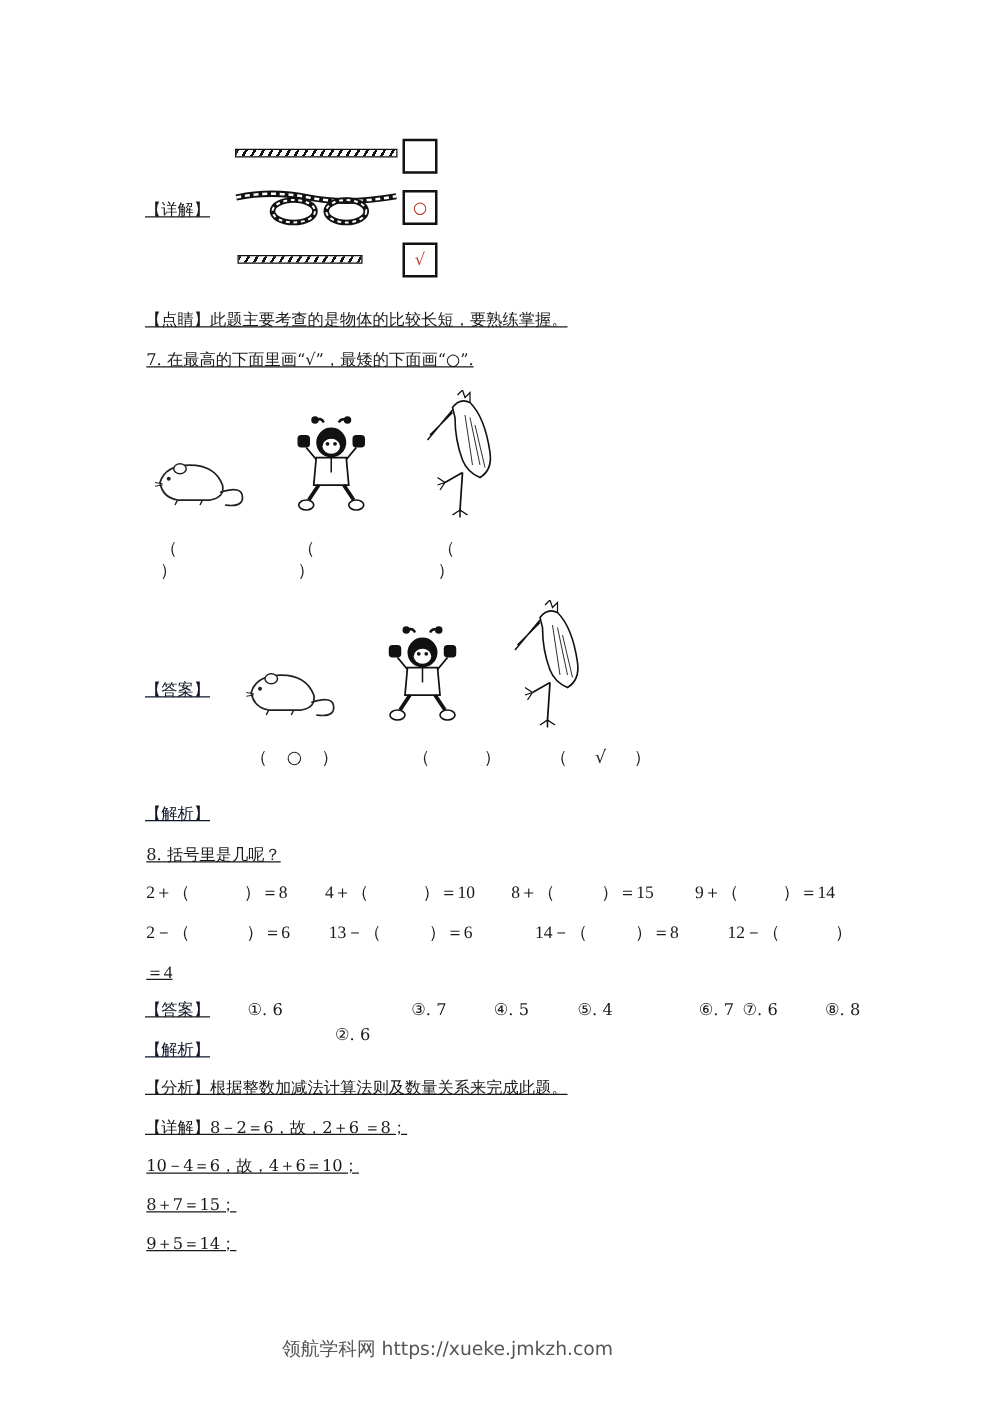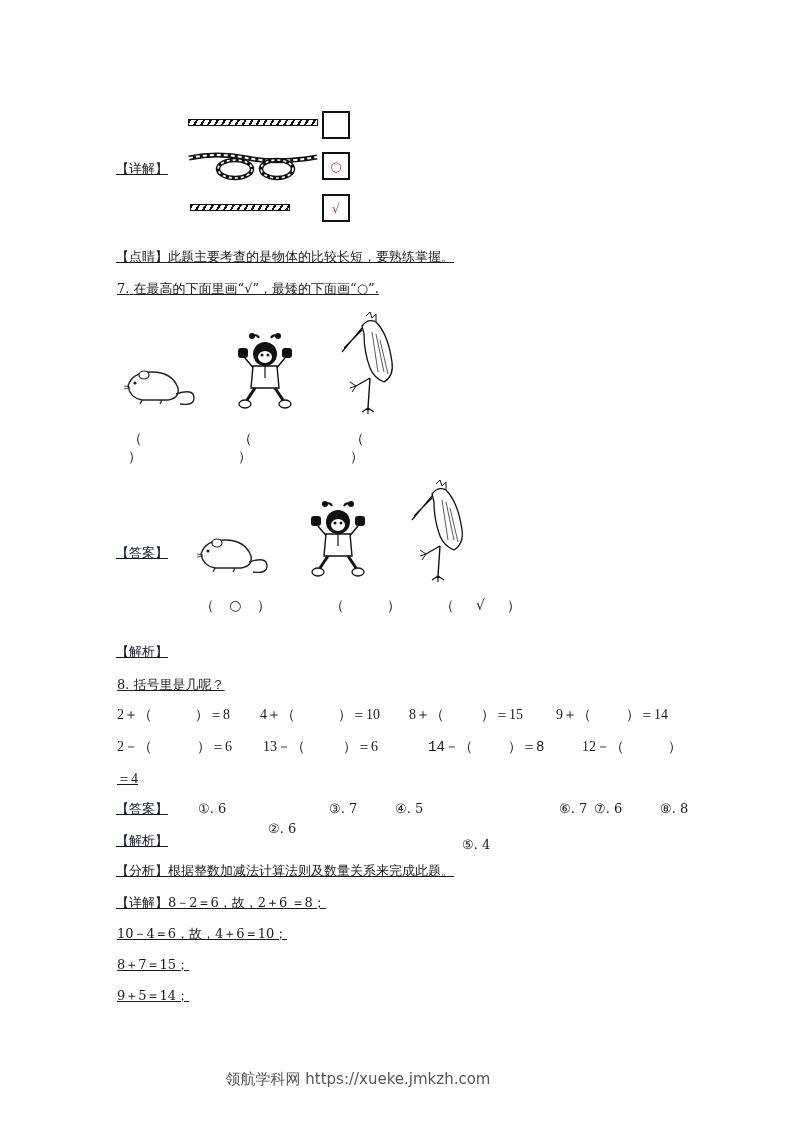--- a/index.html
+++ b/index.html
@@ -174,33 +174,33 @@
 <div class="abs txt" style="left:117px; top:706px; font-family:'Liberation Serif', serif; font-size:14px;">
   <span style="position:absolute; left:0; width:130px;"><span>2＋（</span><span style="position:absolute; left:78px">）＝8</span></span>
   <span style="position:absolute; left:143px; width:140px;"><span>4＋（</span><span style="position:absolute; left:78px">）＝10</span></span>
   <span style="position:absolute; left:292px; width:140px;"><span>8＋（</span><span style="position:absolute; left:72px">）＝15</span></span>
   <span style="position:absolute; left:439px; width:140px;"><span>9＋（</span><span style="position:absolute; left:70px">）＝14</span></span>
 </div>
 
 <div class="abs txt" style="left:117px; top:738px; font-family:'Liberation Serif', serif; font-size:14px;">
   <span style="position:absolute; left:0; width:130px;"><span>2－（</span><span style="position:absolute; left:80px">）＝6</span></span>
   <span style="position:absolute; left:146px; width:140px;"><span>13－（</span><span style="position:absolute; left:80px">）＝6</span></span>
-  <span style="position:absolute; left:311px; width:140px;font-family:Liberation Mono, monospace;"><span>14－（</span><span style="position:absolute; left:80px">）＝8</span></span>
+  <span style="position:absolute; left:311px; width:140px;"><span>14－（</span><span style="position:absolute; left:80px">）＝8</span></span>
   <span style="position:absolute; left:465px; width:120px;"><span>12－（</span><span style="position:absolute; left:86px">）</span></span>
 </div>
 
 <div class="abs txt" style="left:117px; top:770px; font-family:'Liberation Serif', serif; font-size:14px;">＝4</div>
 
 <div class="abs txt" style="left:116px; top:800px;">
   <span class="tag-blue">【答案】</span>
   <span style="position:absolute; left:82px;">①. 6</span>
   <span style="position:absolute; left:152px;margin-top:20px;">②. 6</span>
   <span style="position:absolute; left:213px;">③. 7</span>
   <span style="position:absolute; left:279px;">④. 5</span>
-  <span style="position:absolute; left:346px;margin-top:36px;">⑤. 4</span>
+  <span style="position:absolute; left:346px;">⑤. 4</span>
   <span style="position:absolute; left:412px;margin-left:31px;">⑥. 7</span>
   <span style="position:absolute; left:478px;">⑦. 6</span>
   <span style="position:absolute; left:544px;">⑧. 8</span>
 </div>
 
 <div class="abs txt tag-blue" style="left:116px; top:832px;">【解析】</div>
 
 <div class="abs txt" style="left:116px; top:862px;">
   <span>【分析】</span><span>根据整数加减法计算法则及数量关系来完成此题。</span>
 </div>

